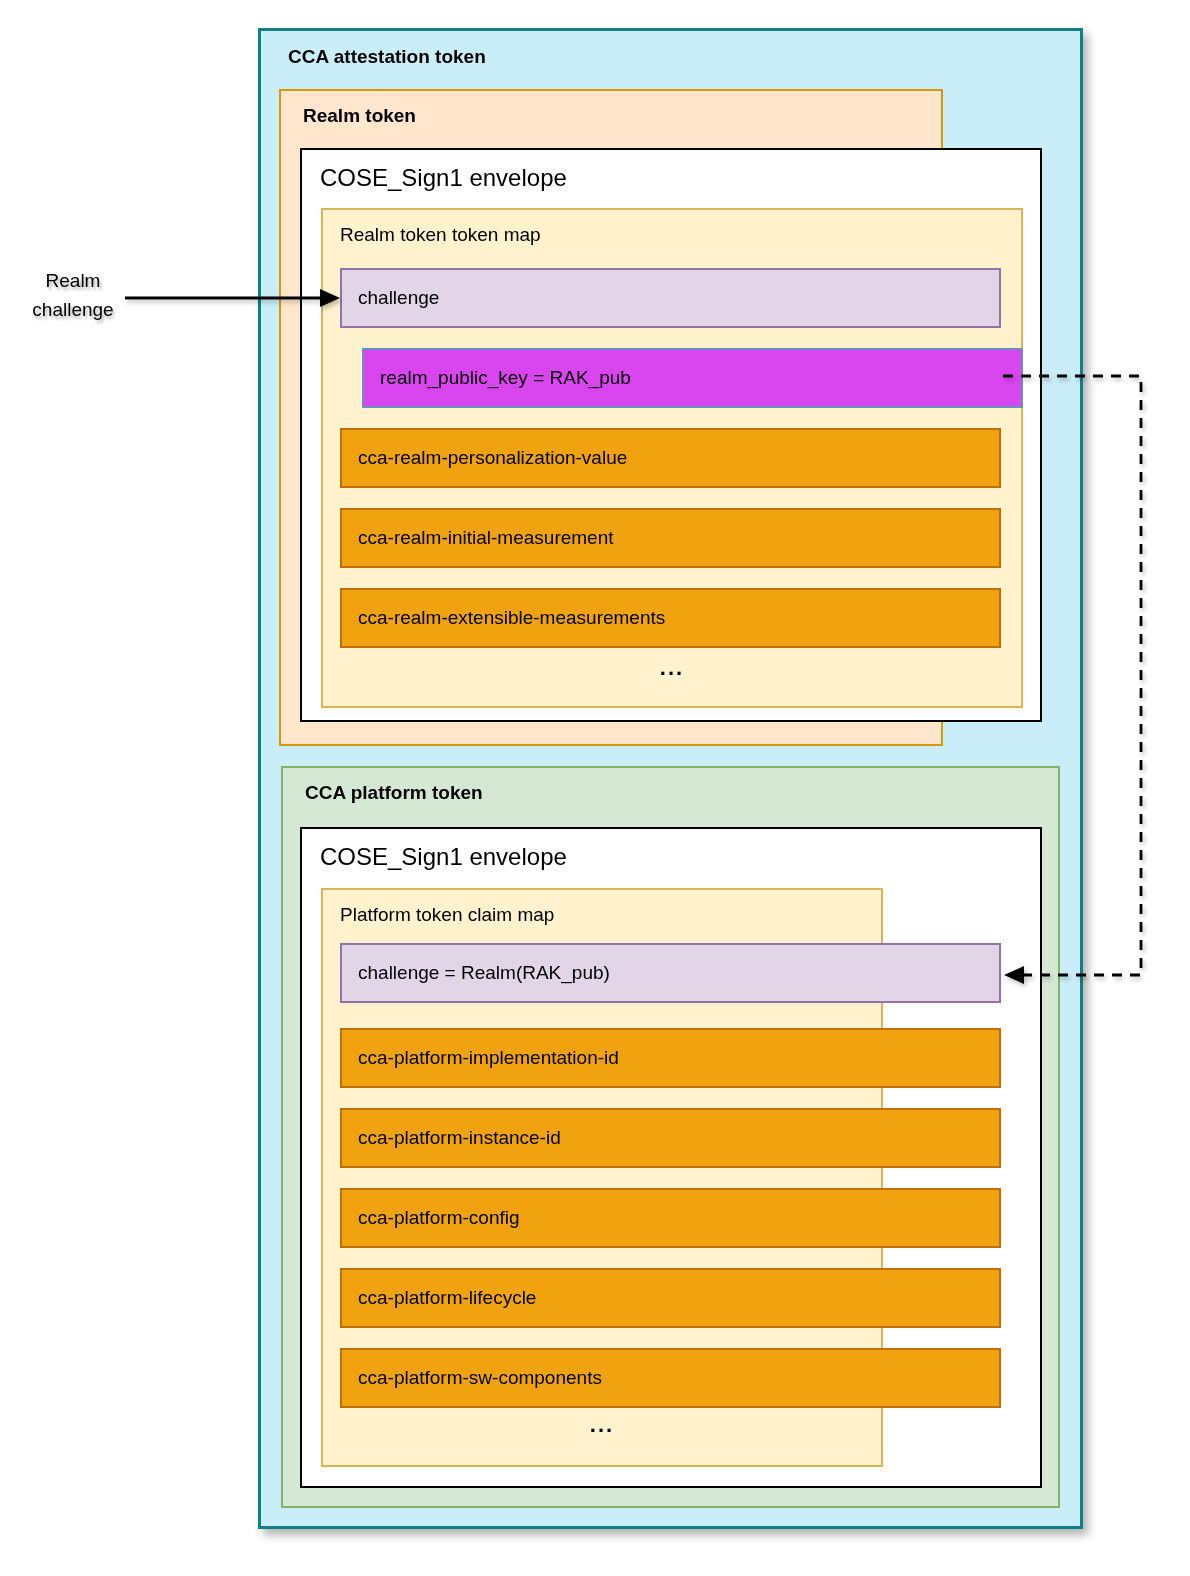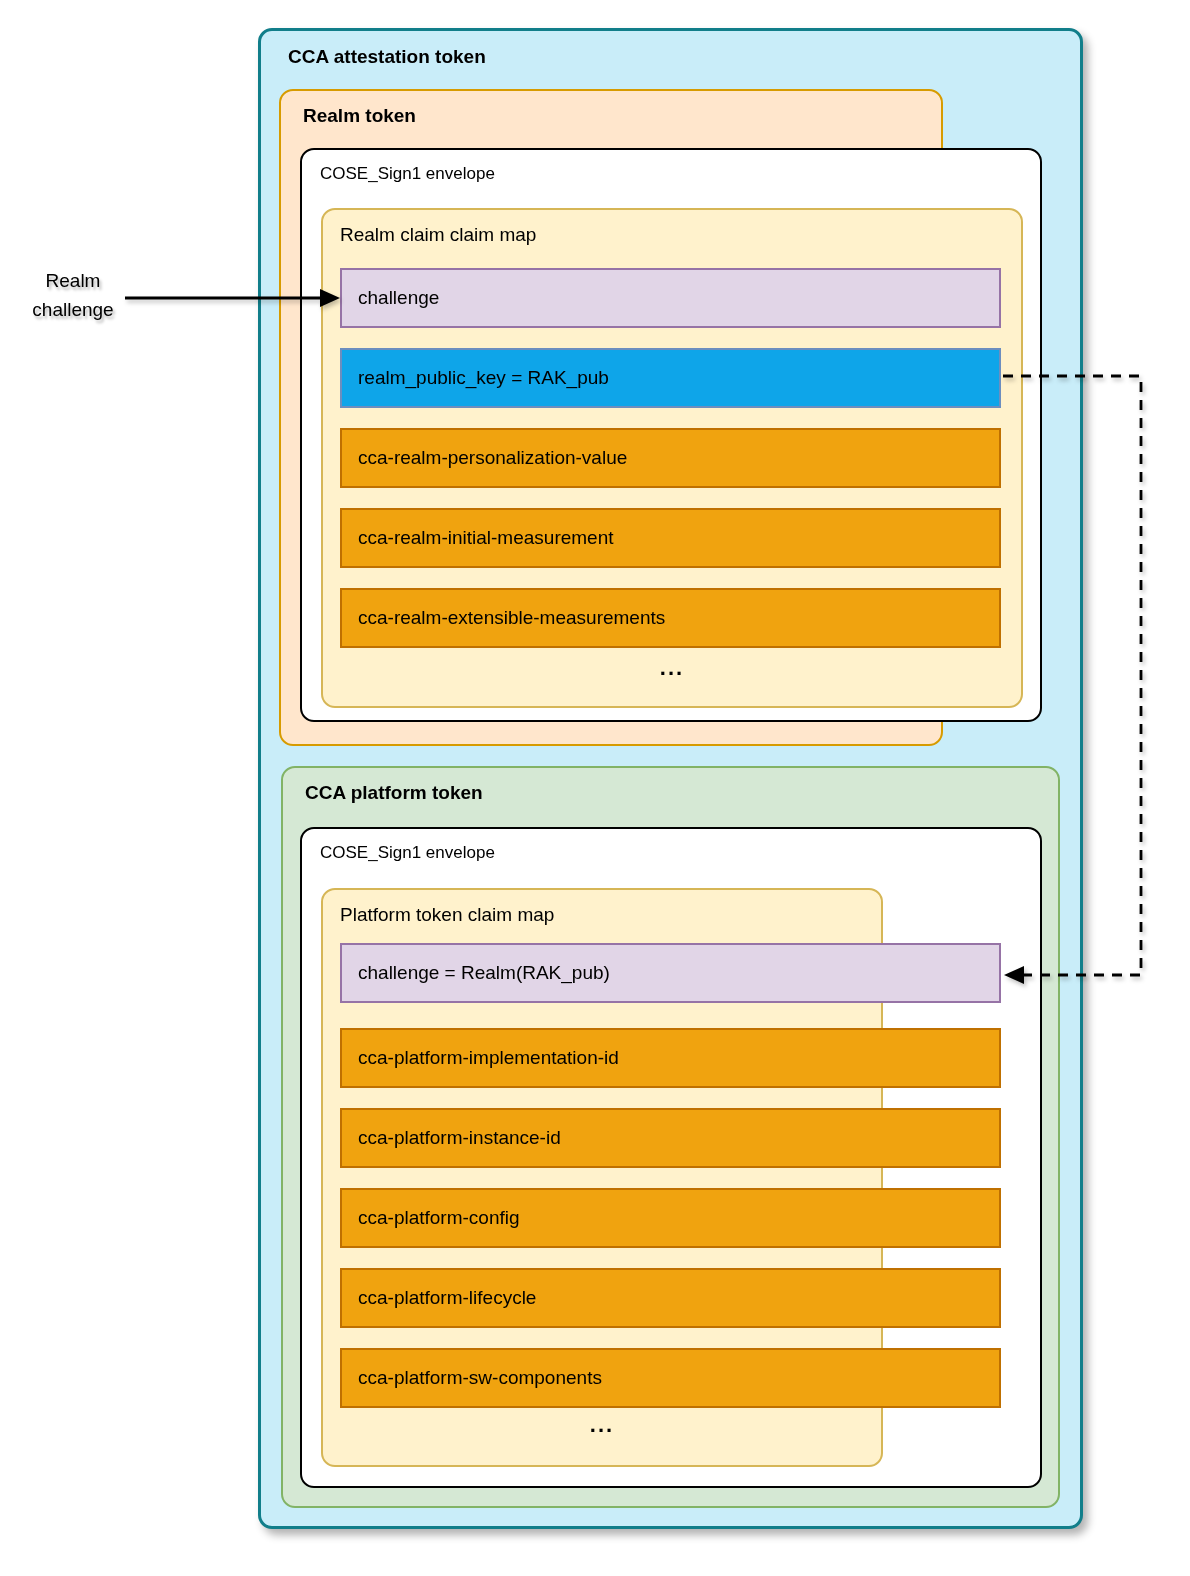--- a/index.html
+++ b/index.html
@@ -4,21 +4,21 @@
 <style>
   html,body{margin:0;padding:0;background:#ffffff;}
   #canvas{
     position:relative;
     width:1190px;height:1576px;
     background:#ffffff;
     font-family:"Liberation Sans", sans-serif;
     color:#000000;
     overflow:hidden;
   }
-  .abs{position:absolute;box-sizing:border-box;border-radius:14px;}
+  .abs{position:absolute;box-sizing:border-box;}
   
   .outer-box{
     left:258px;top:28px;width:825px;height:1501px;
     background:#C9EDF9;border:3px solid #117E8A;
     box-shadow:5px 6px 9px rgba(0,0,0,0.30);
   }
   .box-title{position:absolute;font-size:19px;font-weight:bold;white-space:nowrap;}
   .outer-title{left:27px;top:15px;}
   .realm-box{
     left:18px;top:58px;width:664px;height:657px;
@@ -27,36 +27,36 @@
   .platform-box{
     left:20px;top:735px;width:779px;height:742px;
     background:#D5E8D4;border:2px solid #82B366;padding-left:16px;
   }
   .section-title{left:22px;top:14px;}
   .envelope{
     background:#FFFFFF;border:2px solid #000000;
   }
   .envelope-1{left:19px;top:57px;width:742px;height:574px;}
   .envelope-2{left:17px;top:59px;width:742px;height:661px;}
-  .envelope-label{position:absolute;left:18px;top:14px;font-size:17px;white-space:nowrap;}
+  .envelope-label{position:absolute;left:18px;top:14px;font-size:24px;white-space:nowrap;}
   .claim-map{
     background:#FFF2CC;border:2px solid #D6B656;
   }
   .claim-map-1{left:19px;top:58px;width:702px;height:500px;}
   .claim-map-2{left:19px;top:59px;width:562px;height:579px;}
   .claim-map-label{position:absolute;left:17px;top:14px;font-size:19px;white-space:nowrap;}
   
   .claim{
     position:absolute;left:17px;width:661px;height:60px;
     box-sizing:border-box;border:2px solid;
     display:flex;align-items:center;
     padding-left:16px;font-size:19px;white-space:nowrap;
   }
   .claim.purple{background:#E1D5E7;border-color:#9673A6;}
-  .claim.blue{background:#0ea5e9;border-color:#6C8EBF;}
+  .claim.blue{background:#d946ef;border-color:#6C8EBF;margin-left:22px;}
   .claim.orange{background:#F0A30F;border-color:#BF7000;}
   .r1{top:58px;} .r2{top:138px;} .r3{top:218px;} .r4{top:298px;} .r5{top:378px;}
   .p1{top:53px;} .p2{top:138px;} .p3{top:218px;} .p4{top:298px;} .p5{top:378px;} .p6{top:458px;}
   .dots{
     position:absolute;left:0;width:100%;text-align:center;
     font-size:22px;font-weight:bold;letter-spacing:2px;
   }
   .dots-1{top:445px;}
   .dots-2{top:522px;}
   
@@ -85,21 +85,21 @@
   <div class="abs outer-box">
     <div class="box-title outer-title">CCA attestation token</div>
 
     <div class="abs realm-box">
       <div class="box-title section-title">Realm token</div>
 
       <div class="abs envelope envelope-1">
         <div class="envelope-label">COSE_Sign1 envelope</div>
 
         <div class="abs claim-map claim-map-1">
-          <div class="claim-map-label">Realm claim claim map</div>
+          <div class="claim-map-label">Realm token token map</div>
 
           <div class="claim purple r1">challenge</div>
           <div class="claim blue r2">realm_public_key = RAK_pub</div>
           <div class="claim orange r3">cca-realm-personalization-value</div>
           <div class="claim orange r4">cca-realm-initial-measurement</div>
           <div class="claim orange r5">cca-realm-extensible-measurements</div>
           <div class="dots dots-1">...</div>
         </div>
       </div>
     </div>

